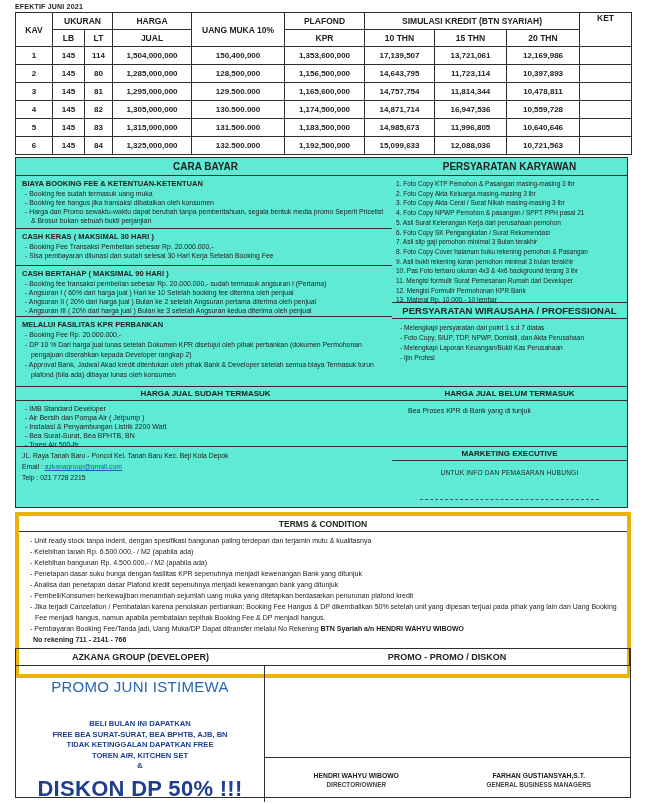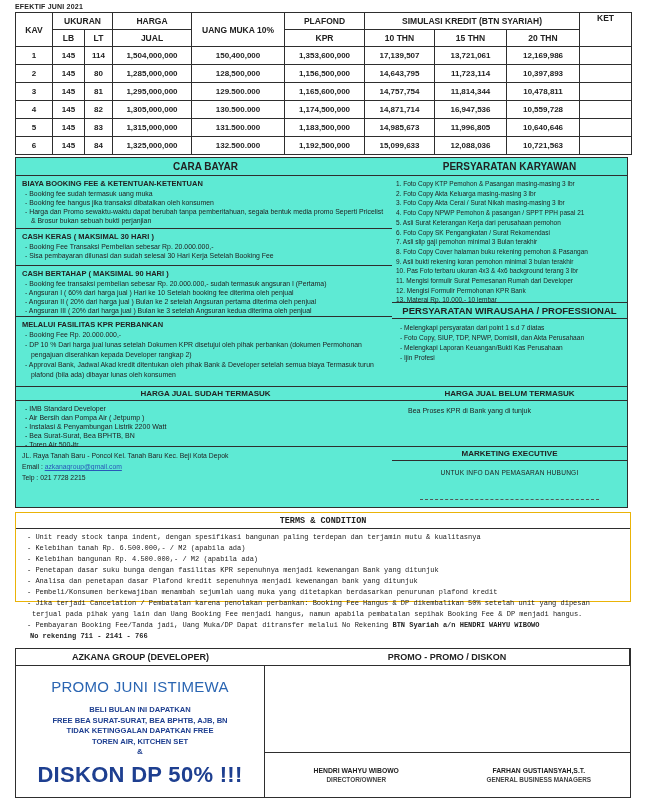--- a/index.html
+++ b/index.html
@@ -30,34 +30,34 @@
   .num-item{font-size:6.5px;line-height:9.7px;white-space:nowrap;}
   .wl{font-size:6.6px;line-height:10px;padding-left:8px;text-indent:-5px;}
   .inc{font-size:7px;line-height:9px;padding-left:8px;text-indent:-5px;}
   .mo-company{font-size:7.6px;font-weight:bold;line-height:11px;}
   .mo-line{font-size:6.8px;line-height:11px;}
   .email-link{color:#2959b8;text-decoration:underline;cursor:pointer;}
   .hb-item{font-size:7px;line-height:10px;padding:2px 0 0 10px;}
   .me-note{font-size:6.6px;text-align:center;padding-top:5px;letter-spacing:.2px;}
   .fill-line{position:absolute;left:12%;right:12%;bottom:9px;border-bottom:1px dashed #555;height:0;}
   
-  .terms{position:absolute;left:15px;top:512px;width:616px;height:90px;border:1px solid #eab308;box-sizing:border-box;font-family:Liberation Mono, monospace;}
+  .terms{position:absolute;left:15px;top:512px;width:616px;height:166px;border:4px solid #eab308;box-sizing:border-box;}
   .terms .hdr.med{height:16px;font-size:8.5px;}
   .terms-body{padding:3px 8px;}
   .tl{font-size:7px;line-height:11px;padding-left:8px;text-indent:-5px;}
   .tl b{font-weight:bold;}
   .tl.bold-line{font-weight:bold;padding-left:11px;}
   
   .bottom{position:absolute;left:15px;top:648px;width:616px;height:150px;border:1px solid #2e2e2e;box-sizing:border-box;display:grid;grid-template-columns:249px 1fr;grid-template-rows:17px 1fr;}
   .bcell{box-sizing:border-box;position:relative;}
   .bcell.hdr-cell{border-bottom:1px solid #2e2e2e;display:flex;align-items:center;justify-content:center;font-weight:bold;font-size:9px;}
   .bcell.rb{border-right:1px solid #2e2e2e;}
   .promo-body{display:flex;flex-direction:column;align-items:center;text-align:center;padding-top:12px;}
   .promo-title{font-size:15px;font-weight:normal;color:#2a65b2;letter-spacing:.3px;}
-  .promo-lines{margin-top:10px;}
+  .promo-lines{margin-top:24px;}
   .promo-line{font-size:7.6px;font-weight:bold;color:#1e3f90;line-height:10.5px;}
   .promo-amp{font-size:8px;font-weight:bold;color:#1e3f90;line-height:10px;}
   .promo-diskon{font-size:22px;font-weight:bold;color:#1e3f90;margin-top:5px;letter-spacing:.3px;}
   .dev-body{display:flex;flex-direction:column;height:100%;}
   .dev-space{flex:1;}
   .sig-row{border-top:1px solid #2e2e2e;height:44px;display:flex;}
   .sig{flex:1;display:flex;flex-direction:column;align-items:center;justify-content:center;}
   .sig-name{font-size:6.8px;font-weight:bold;line-height:9px;}
   .sig-role{font-size:6.4px;font-weight:bold;color:#444;line-height:9px;}
 </style>

